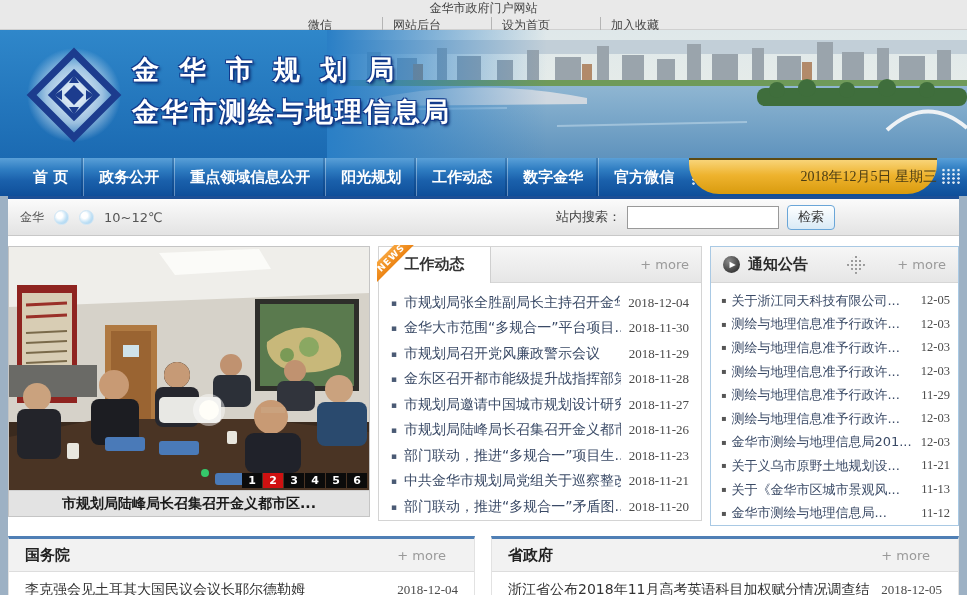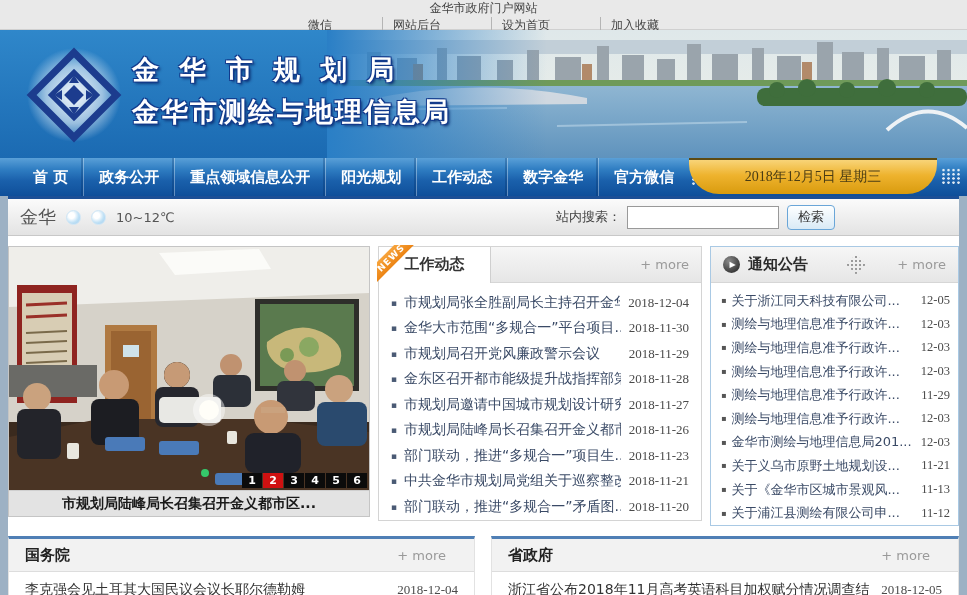--- a/index.html
+++ b/index.html
@@ -31,32 +31,32 @@
          display:flex; align-items:stretch; }
   .nav a.item { display:flex; align-items:center; padding:0 15px; color:#fff; font-size:15px; font-weight:bold; white-space:nowrap; }
   .nav a.item + a.item { border-left:1px solid rgba(255,255,255,.35); box-shadow:-2px 0 0 rgba(0,40,90,.25); }
   .dots { width:20px; height:17px; align-self:center;
           background-image:radial-gradient(rgba(255,255,255,.85) 1.1px, transparent 1.6px);
           background-size:5px 4.2px; }
   .dots.left { margin-left:2px; }
   .date-plate { position:absolute; right:30px; top:0; width:248px; height:36px;
                 background:linear-gradient(180deg,#f8d478 0%,#eeb32e 45%,#d99b0e 100%);
                 border-radius:0 0 30px 30px; border-top:2px solid #5d4a12;
-                display:flex; align-items:center; justify-content:center; }
+                display:flex; align-items:center; justify-content:flex-end; }
   .date-plate span { font-family:"Liberation Serif","DejaVu Serif",serif; font-size:14px; color:#4a3c14; }
   .dots.right { position:absolute; right:6px; top:10px; }
 
   
   .page { margin:0 8px; background:#fff; }
 
   
   .infobar { height:40px; border-top:3px solid #1c4f96; border-bottom:1px solid #c8c8c8;
              background:linear-gradient(180deg,#fbfbfb,#e3e3e3);
              display:flex; align-items:center; padding:0 12px; }
-  .infobar .city { font-size:18px; color:#555; }
+  .infobar .city { font-size:12px; color:#555; }
   .wicon { width:15px; height:15px; border-radius:50%; margin-left:10px;
            background:radial-gradient(circle at 35% 35%, #ffffff 25%, #bfe0f5 60%, #9fcdee 100%);
            border:1px solid #cfe6f6; }
   .infobar .temp { font-size:13px; color:#555; margin-left:10px; }
   .searchzone { margin-left:auto; display:flex; align-items:center; margin-right:112px; }
   .searchzone label { font-size:13px; color:#444; margin-right:6px; }
   .searchzone input { width:152px; height:23px; border:1px solid #999; background:#fff; padding:0 4px; font-size:12px; }
   .btn-search { margin-left:8px; font-size:13px; color:#333; padding:2px 10px 3px;
                 border:1px solid #6aa6d8; border-radius:4px;
                 background:linear-gradient(180deg,#feffff,#d9eaf6); cursor:pointer; }
@@ -442,21 +442,21 @@
               <a>关于义乌市原野土地规划设...</a>
               <span class="dt">11-21</span>
             </div>
           <div class="arow">
               <span class="blt">▪</span>
               <a>关于《金华市区城市景观风...</a>
               <span class="dt">11-13</span>
             </div>
           <div class="arow">
               <span class="blt">▪</span>
-              <a>关于浦江县测绘有限公司申...</a>
+              <a>金华市测绘与地理信息局...</a>
               <span class="dt">11-12</span>
             </div>
         </div>
       </div>
     </div>
   </div>
 
   <div class="bottomrow">
     <div class="gov state">
       <div class="ghead">

